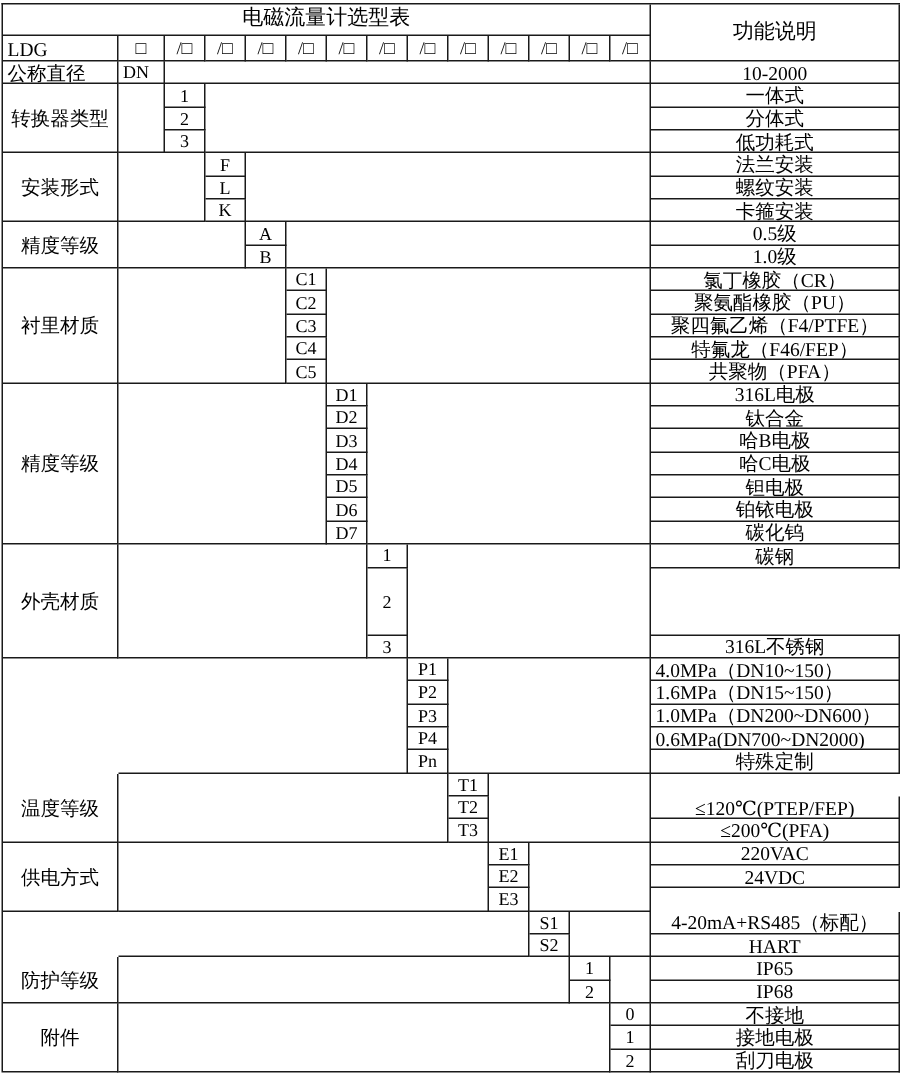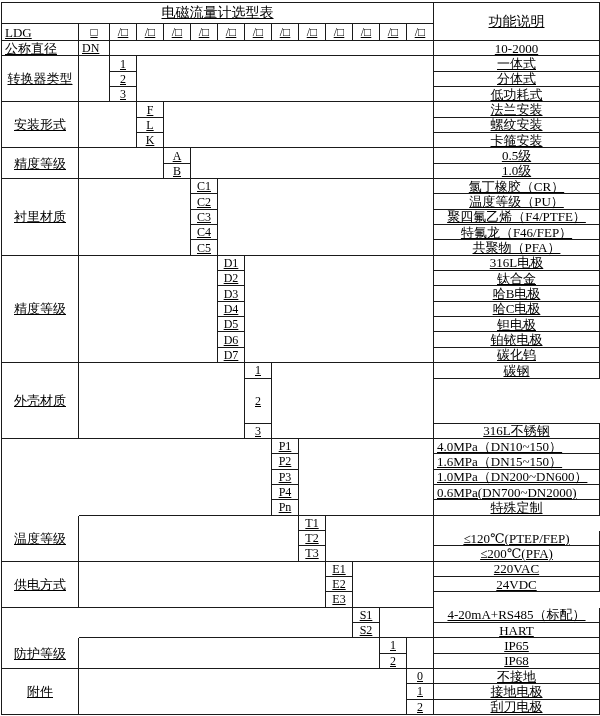--- a/index.html
+++ b/index.html
@@ -8,21 +8,20 @@
     --bg-c:#fff;
   }
   html,body{margin:0;padding:0;background:var(--bg-c);}
   .page{
     width:500px;height:716px;
     background:var(--bg-c);
     color:var(--text-c);
     font-family:"Liberation Serif","DejaVu Serif",serif;
     box-sizing:border-box;
     padding:2px 1px 0 1px;
-    text-decoration:underline;
   }
   #grid{
     display:grid;
     width:598px;height:712px;
     grid-template-columns:77px 31px repeat(12,27px) 166px;
     grid-template-rows:21px 17px repeat(42,1fr);
     border-top:1px solid var(--border-c);
     border-left:1px solid var(--border-c);
   }
   .cell{
@@ -91,21 +90,21 @@
       <div class="cell center code" style="grid-area: 10 / 5;">A</div>
       <div class="cell center" style="grid-area: 10 / 15;">0.5级</div>
       <div class="cell center code" style="grid-area: 11 / 5;">B</div>
       <div class="cell center" style="grid-area: 11 / 15;">1.0级</div>
       <div class="cell " style="grid-area: 10 / 6 / span 2 / span 9;"></div>
       <div class="cell center" style="grid-area: 12 / 1 / span 5;">衬里材质</div>
       <div class="cell " style="grid-area: 12 / 2 / span 5 / span 4;"></div>
       <div class="cell center code" style="grid-area: 12 / 6;">C1</div>
       <div class="cell center" style="grid-area: 12 / 15;">氯丁橡胶（CR）</div>
       <div class="cell center code" style="grid-area: 13 / 6;">C2</div>
-      <div class="cell center" style="grid-area: 13 / 15;">温度等级（PU）</div>
+      <div class="cell center" style="grid-area: 13 / 15;">聚氨酯橡胶（PU）</div>
       <div class="cell center code" style="grid-area: 14 / 6;">C3</div>
       <div class="cell center" style="grid-area: 14 / 15;">聚四氟乙烯（F4/PTFE）</div>
       <div class="cell center code" style="grid-area: 15 / 6;">C4</div>
       <div class="cell center" style="grid-area: 15 / 15;">特氟龙（F46/FEP）</div>
       <div class="cell center code" style="grid-area: 16 / 6;">C5</div>
       <div class="cell center" style="grid-area: 16 / 15;">共聚物（PFA）</div>
       <div class="cell " style="grid-area: 12 / 7 / span 5 / span 8;"></div>
       <div class="cell center" style="grid-area: 17 / 1 / span 7;">精度等级</div>
       <div class="cell " style="grid-area: 17 / 2 / span 7 / span 5;"></div>
       <div class="cell center code" style="grid-area: 17 / 7;">D1</div>

